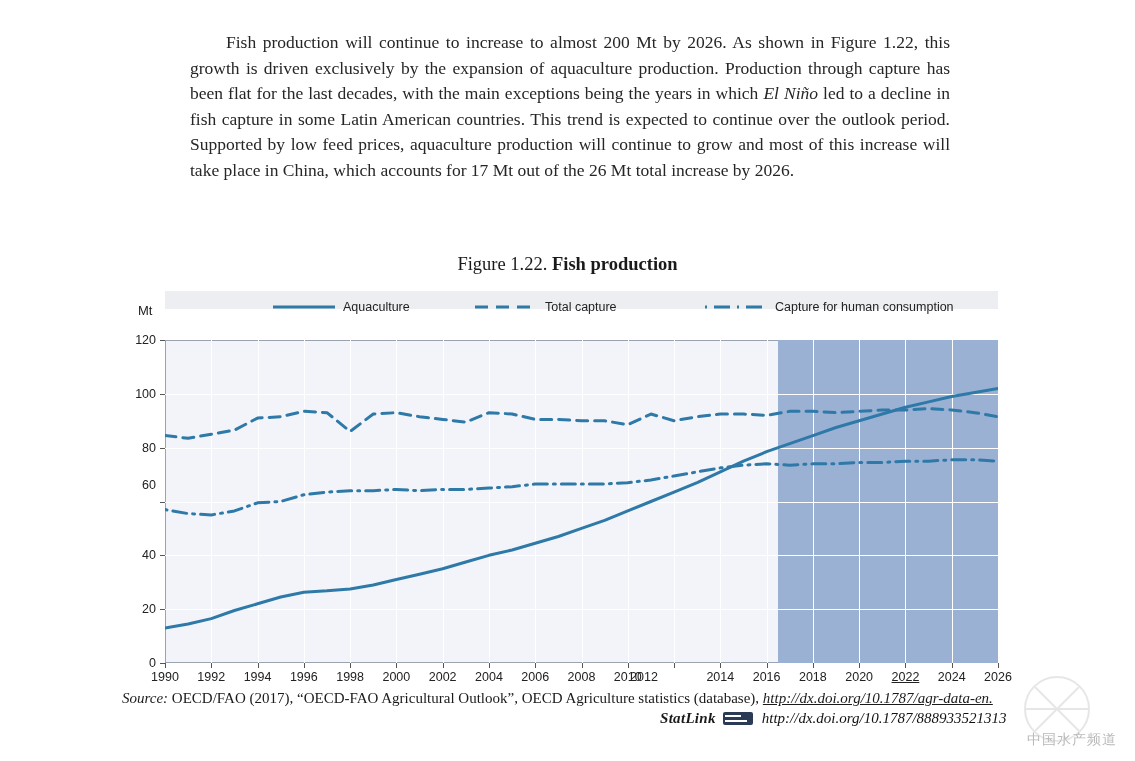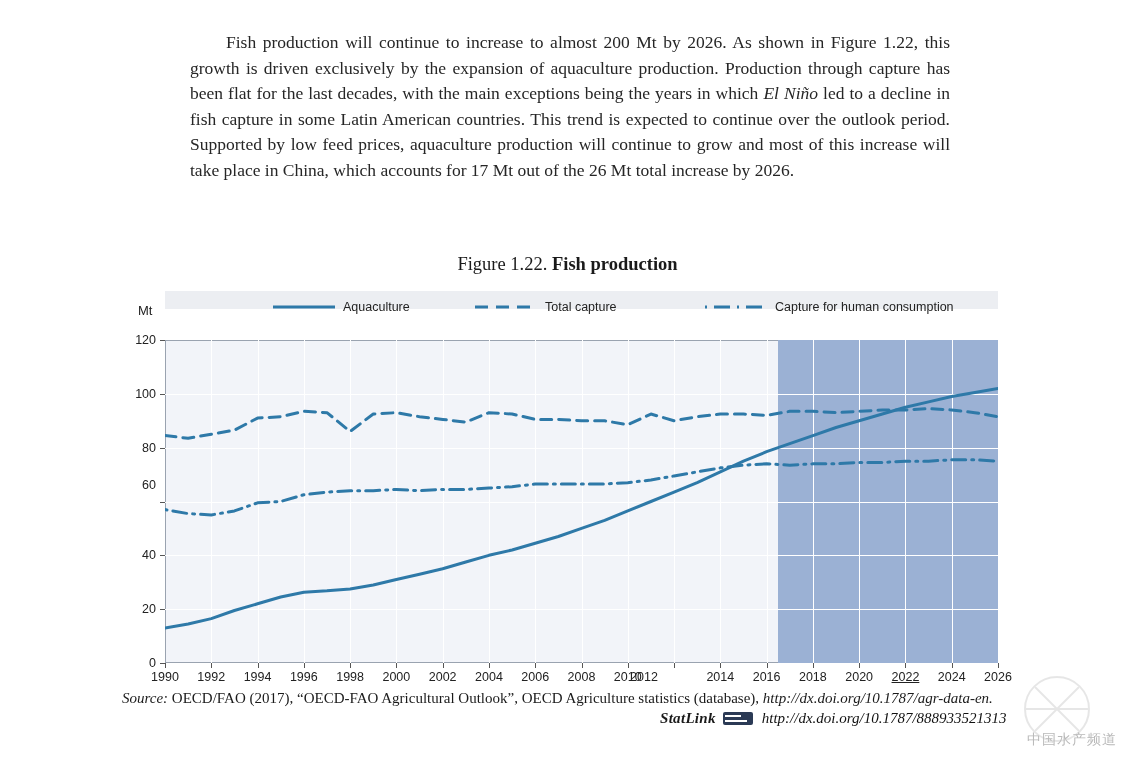--- a/index.html
+++ b/index.html
@@ -158,21 +158,21 @@
   
   #source-line {
     position: absolute;
     left: 122px;
     top: 690px;
     font-size: 15px;
     color: #1a1a1a;
     white-space: nowrap;
   }
   #source-line .src-label { font-style: italic; margin-top: 24px; }
-  #source-line .src-url { font-style: italic; }
+  #source-line .src-url { font-style: italic; text-decoration: underline; }
 
   #statlink-row {
     position: absolute;
     left: 660px;
     top: 710px;
     display: flex;
     align-items: center;
     font-size: 15px;
   }
   #statlink-word {

